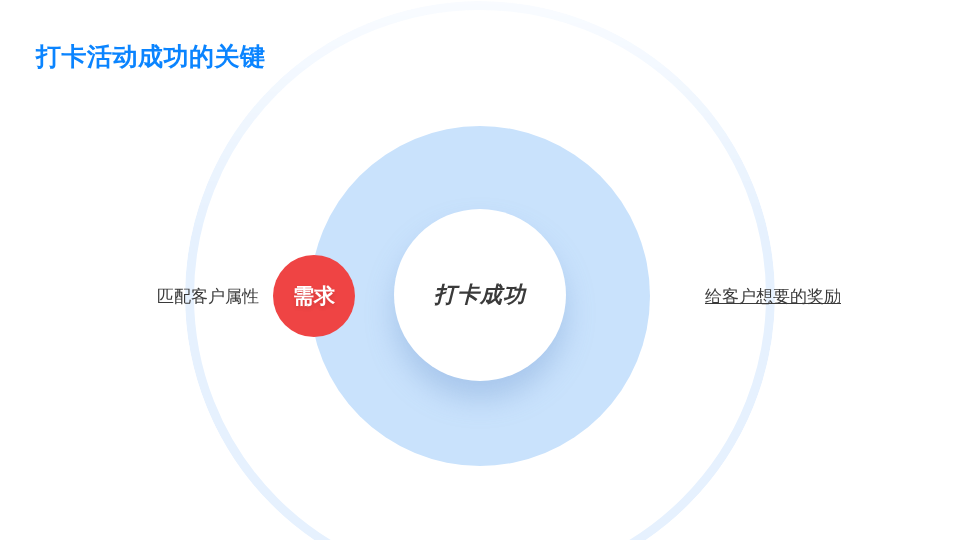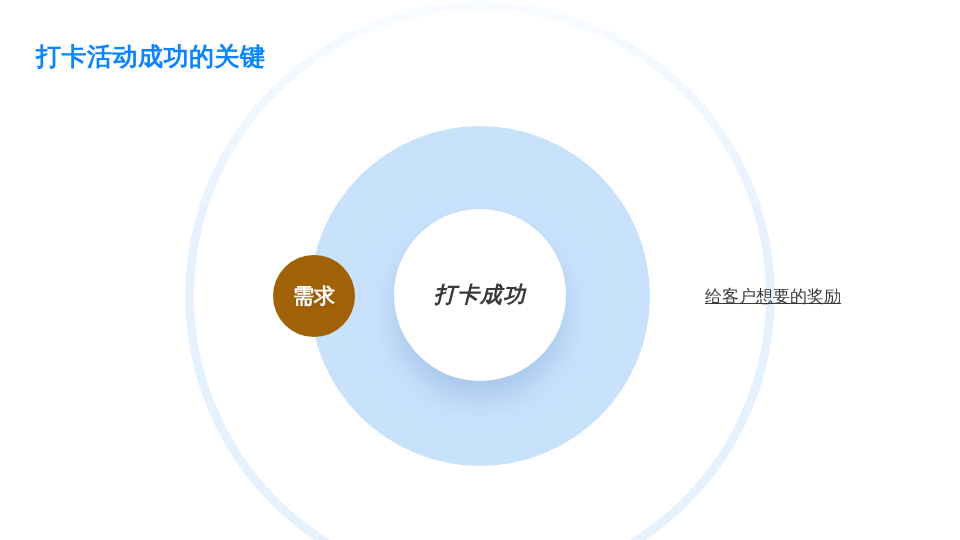--- a/index.html
+++ b/index.html
@@ -75,21 +75,21 @@
       width: 82px;
       height: 82px;
       border-radius: 50%;
       display: flex;
       align-items: center;
       justify-content: center;
     }
     .badge-left {
       left: 273px;
       top: 255px;
-      background: #a16207;
+      background: #ef4444;
     }
     .badge-right {
       left: 607px;
       top: 255px;
       background: linear-gradient(to right, #3d98f8 0%, #3d98f8 50%, #4ea5fb 50%, #4ea5fb 100%);
     }
     .badge-label {
       font-size: 21px;
       font-weight: bold;
       color: #ffffff;
@@ -124,14 +124,15 @@
 
   <div class="center-circle">
     <span class="center-label">打卡成功</span>
   </div>
 
   <div class="badge badge-left">
     <span class="badge-label">需求</span>
   </div>
 
 
+  <div class="desc desc-left">匹配客户属性</div>
   <div class="desc desc-right">给客户想要的奖励</div>
 </div>
 
 </body></html>

